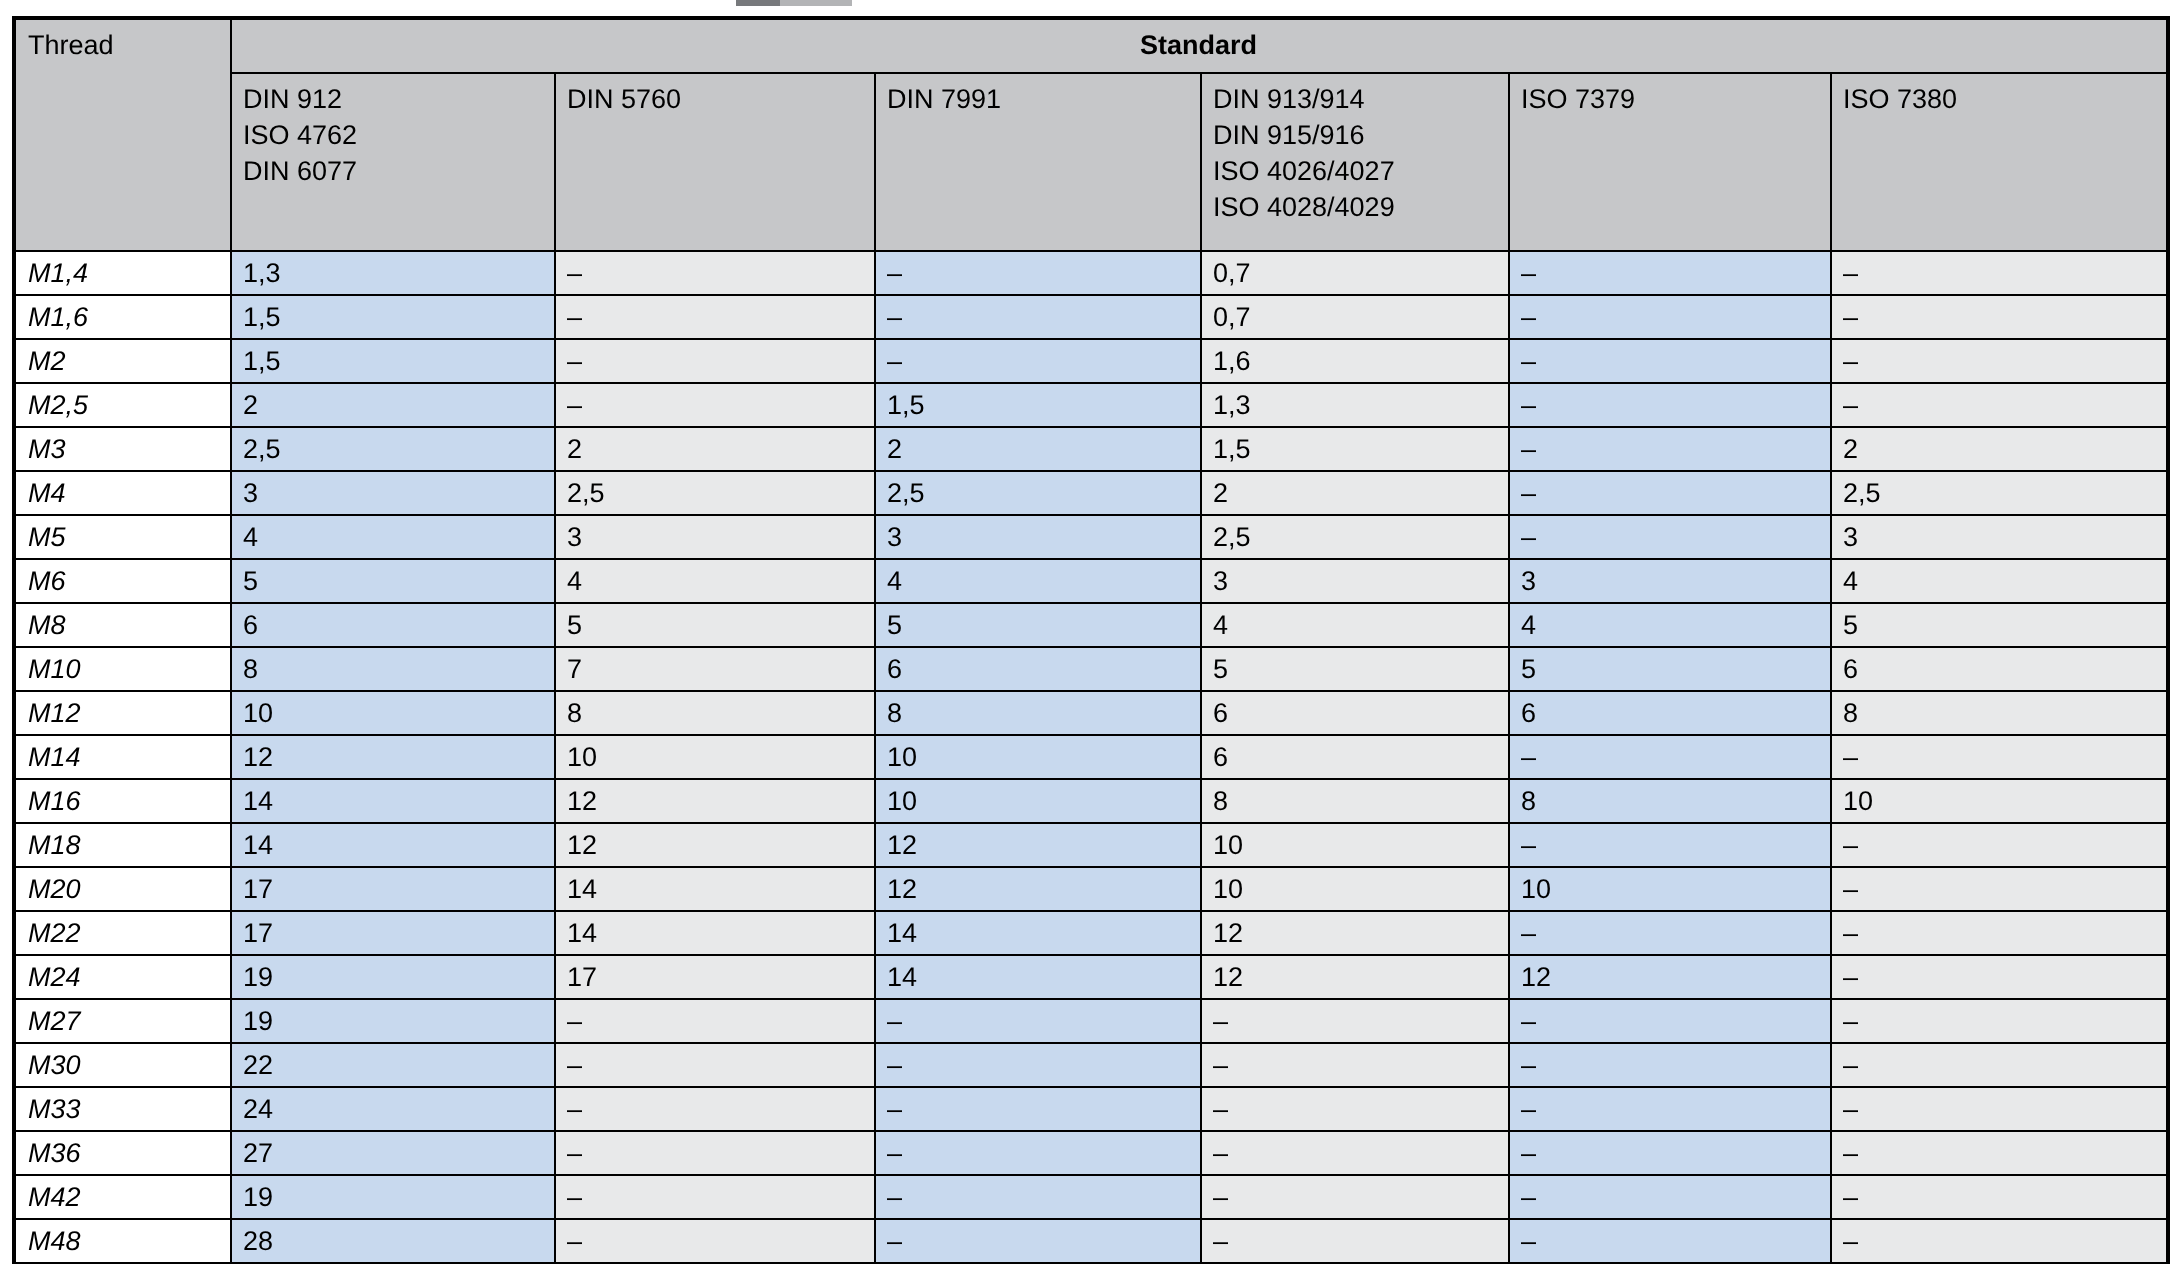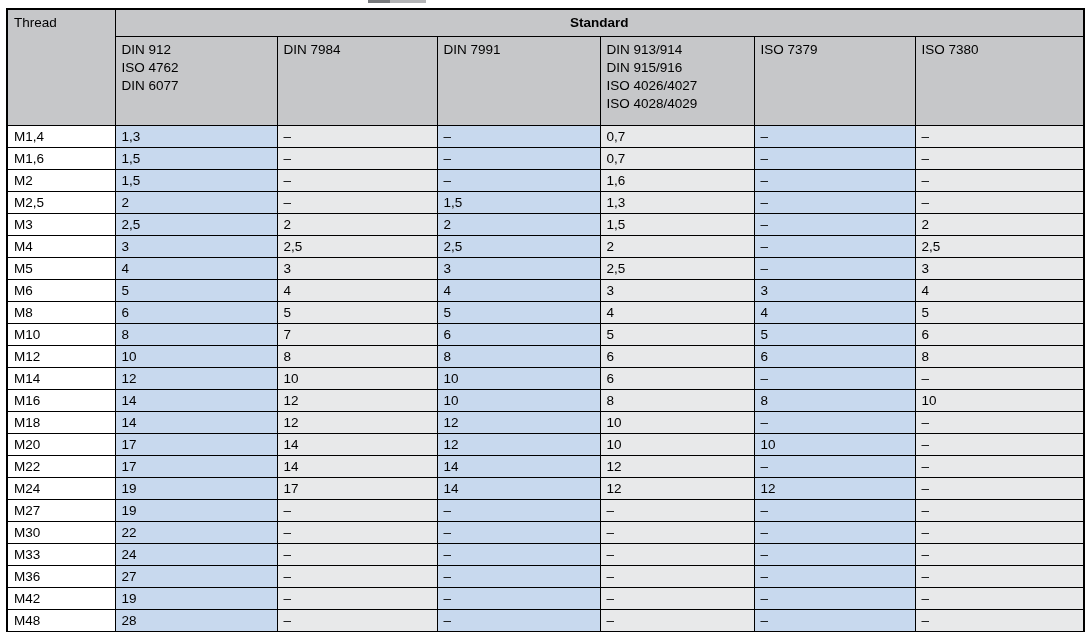--- a/index.html
+++ b/index.html
@@ -58,20 +58,21 @@
   tr.head-row-1 th { height: 22px; }
   tr.head-row-2 th { height: 89px; }
   th.standard-head { font-weight: bold; text-align: center; }
   th.thread-head { background: var(--header-bg); vertical-align: top; margin-left: 40px; }
   tbody tr { height: 22px; }
   tbody th.thread-cell {
     background: #ffffff;
     font-weight: normal;
     padding: 2px 6px;
     vertical-align: middle;
+    font-style: italic;
   }
   tbody td {
     padding: 2px 6px;
     vertical-align: middle;
   }
   tbody td.col-blue { background: var(--col-blue); }
   tbody td.col-gray { background: var(--col-gray); }
 </style>
 </head>
 <body>
@@ -95,21 +96,21 @@
     <thead>
       <tr class="head-row-1">
         <th class="thread-head" rowspan="2">Thread</th>
         <th class="standard-head" colspan="6">Standard</th>
       </tr>
       <tr class="head-row-2" id="subhead-row">
 
       <th>DIN 912
 ISO 4762
 DIN 6077</th>
-          <th>DIN 7984</th>
+          <th>DIN 5760</th>
           <th>DIN 7991</th>
           <th>DIN 913/914
 DIN 915/916
 ISO 4026/4027
 ISO 4028/4029</th>
           <th>ISO 7379</th>
           <th>ISO 7380</th>
         </tr>
     </thead>
     <tbody id="table-body">

